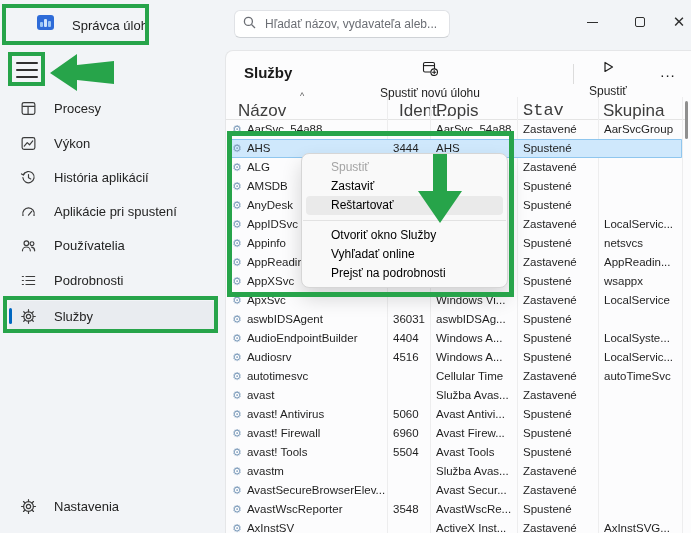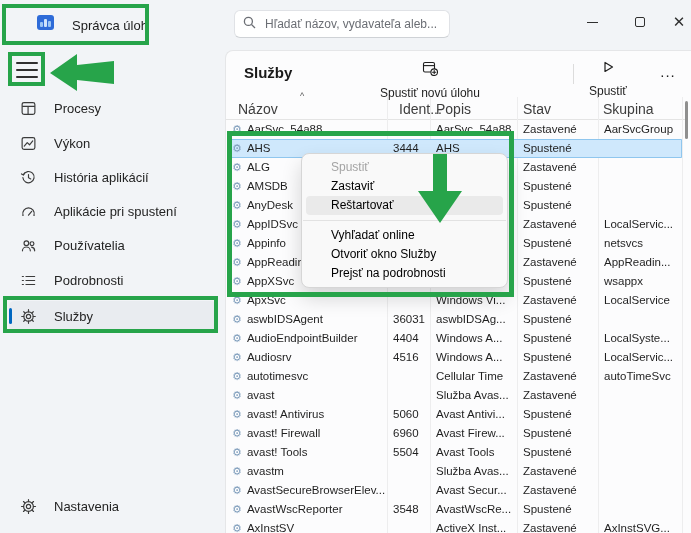--- a/index.html
+++ b/index.html
@@ -55,21 +55,21 @@
   .page-title{position:absolute;left:18px;top:13px;font-size:15px;font-weight:bold;color:#191919;}
   .tb-btn{position:absolute;top:9px;height:28px;display:flex;align-items:center;gap:7px;
     font-size:12px;color:#1f1f1f;padding:0 8px;border-radius:4px;flex-direction:column;}
   .btn-runnew{left:146px;}
   .btn-run{left:355px;}
   .tb-sep{position:absolute;left:347px;top:13px;width:1px;height:20px;background:#dcdcdc;}
   .btn-more{position:absolute;left:425px;top:6px;width:34px;height:28px;
     display:flex;align-items:center;justify-content:center;font-size:15px;letter-spacing:1px;color:#1f1f1f;}
 
   .col-head{position:absolute;left:0;top:46px;width:460px;height:23px;border-bottom:1px solid #e4e4e4;}
-  .col-label{position:absolute;top:4px;font-size:14px;color:#3d3d3d;white-space:nowrap;}
+  .col-label{position:absolute;top:4px;font-size:17px;color:#3d3d3d;white-space:nowrap;}
   .sort-caret{position:absolute;left:74px;top:-6px;font-size:9px;color:#5a5a5a;}
   .vline{position:absolute;top:46px;bottom:0;width:1px;background:#ededee;}
 
   .rows{position:absolute;left:3px;top:69px;width:453px;}
   .trow{
     display:grid;grid-template-columns:158px 43px 87px 81px 84px;
     height:19px;line-height:19px;font-size:11.5px;color:#1f1f1f;
   }
   .trow .cell{overflow:hidden;white-space:nowrap;}
   .cell.name{display:flex;align-items:center;gap:5px;padding-left:3px;}
@@ -248,21 +248,21 @@
       </span>
       <span>Spustiť</span>
     </div>
     <div class="btn-more">...</div>
 
     <div class="col-head">
       <span class="col-label" style="left:12px;">Názov</span>
       <span class="sort-caret">^</span>
       <span class="col-label" style="left:173px;">Ident...</span>
       <span class="col-label" style="left:210px;">Popis</span>
-      <span class="col-label" style="left:297px;">Stav</span>
+      <span class="col-label" style="left:297px;font-family:Liberation Mono, monospace;">Stav</span>
       <span class="col-label" style="left:377px;">Skupina</span>
     </div>
     <div class="vline" style="left:161px;"></div>
     <div class="vline" style="left:204px;"></div>
     <div class="vline" style="left:291px;"></div>
     <div class="vline" style="left:372px;"></div>
     <div class="vline" style="left:456px;"></div>
 
     <div class="rows" id="rows">
   <div class="trow">
@@ -508,22 +508,22 @@
   </div>
 </div>
     <div class="scroll-thumb"></div>
   </div>
 
   <div class="ctx-menu" id="ctx-menu">
       <div class="ctx-item disabled">Spustiť</div>
       <div class="ctx-item">Zastaviť</div>
       <div class="ctx-item hl">Reštartovať</div>
       <div class="ctx-sep"></div>
+      <div class="ctx-item">Otvoriť okno Služby</div>
       <div class="ctx-item">Vyhľadať online</div>
-      <div class="ctx-item">Otvoriť okno Služby</div>
       <div class="ctx-item">Prejsť na podrobnosti</div>
     </div>
 
   <div class="ann ann-rect-title"></div>
   <div class="ann ann-rect-menu-btn"></div>
   <div class="ann ann-rect-services"></div>
   <div class="ann ann-rect-table"></div>
   <svg class="ann-arrow" style="left:50px;top:53px;" width="64" height="38">
     <polygon points="0,20 27,1 27,12 64,8 64,31 27,27 27,38" fill="var(--ann)"></polygon>
   </svg>

